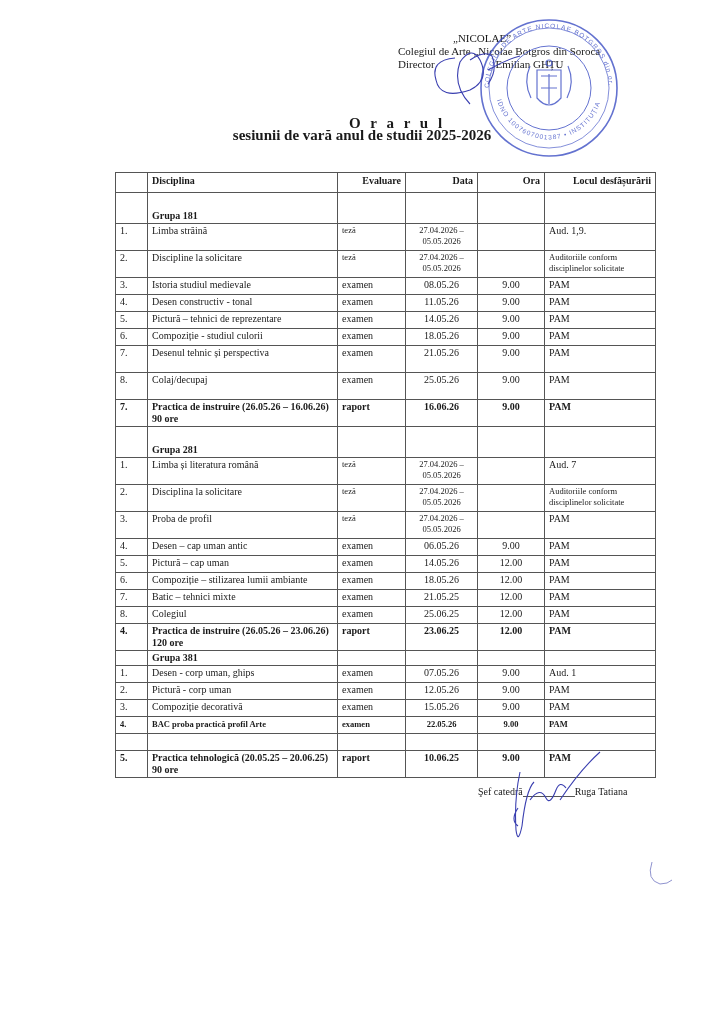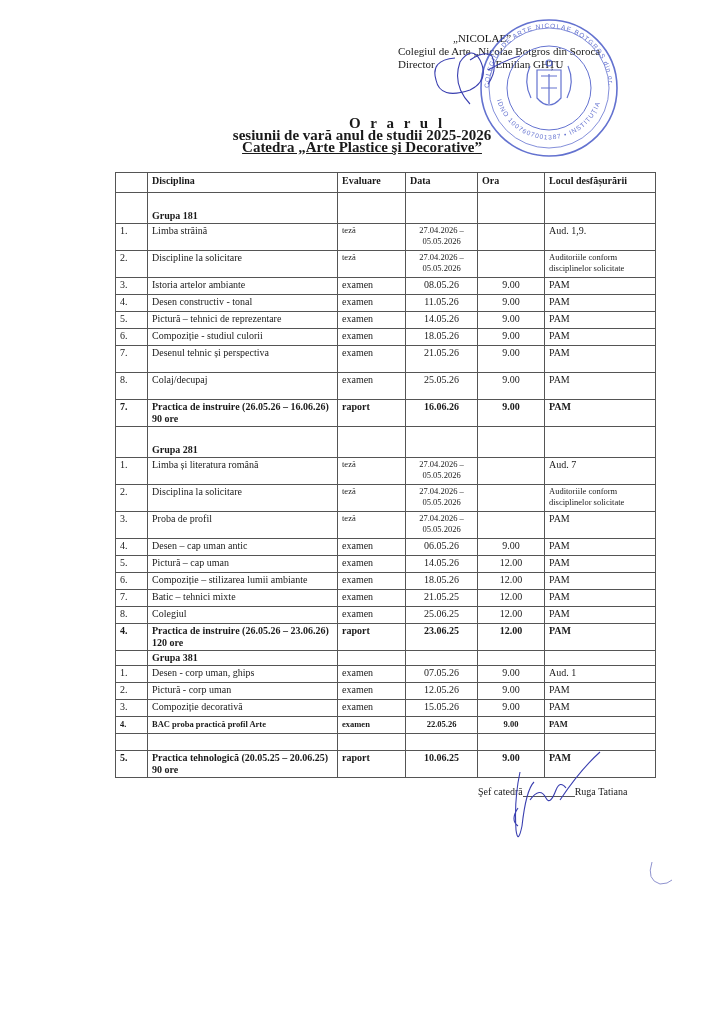--- a/index.html
+++ b/index.html
@@ -10,21 +10,21 @@
     .approval .a1 { padding-left: 55px; }
     .approval .dir-name { display: inline-block; margin-left: 58px; }
     .title-block { position: absolute; left: 0; width: 724px; top: 117px; text-align: center;
                    font-weight: bold; font-size: 15px; line-height: 12px; }
     .title-block .t1 { letter-spacing: 3px; padding-left: 70px; }
     .title-block .t2, .title-block .t3 { }
     .title-block .t3 { text-decoration: underline; }
     table.sched { position: absolute; left: 103px; top: 172px; border-collapse: collapse;
                   font-size: 10px; line-height: 12px; margin-left: 12px; }
     table.sched td, table.sched th { border: 1px solid #555; padding: 1px 4px; vertical-align: top; }
-    table.sched th { font-weight: bold; text-align: left; height: 16px; padding-top: 2px; }
+    table.sched th { font-weight: bold; text-align: right; height: 16px; padding-top: 2px; }
     table.sched th.disc { text-align: left; }
     col.c0 { width: 32px; } col.c1 { width: 190px; } col.c2 { width: 68px; }
     col.c3 { width: 72px; } col.c4 { width: 67px; } col.c5 { width: 111px; }
     .num { text-align: left; }
     .ctr { text-align: center; }
     .small { font-size: 8.5px; line-height: 11px; }
     .bold td { font-weight: bold; }
     tr.group td { font-weight: bold; }
     tr.group-tall td { height: 28px; vertical-align: bottom; }
     tr.r1 td { height: 14px; }
@@ -43,21 +43,20 @@
   <div class="line">Colegiul de Arte „Nicolae Botgros din Soroca</div>
   <div class="line">
     <span>Director</span>
     <span class="dir-name">Emilian GHȚU</span>
   </div>
 </div>
 
 <div class="title-block">
   <div class="t1">O r a r u l</div>
   <div class="t2">sesiunii de vară  anul de studii 2025-2026</div>
-  <div class="t3">Catedra „Arte Plastice şi  Decorative”</div>
 </div>
 
 <table class="sched">
   <colgroup>
       <col class="c0">
       <col class="c1">
       <col class="c2">
       <col class="c3">
       <col class="c4">
       <col class="c5">
@@ -92,21 +91,21 @@
       <tr class="r2">
         <td class="num">2.</td>
         <td>Discipline la solicitare</td>
         <td class="small">teză</td>
         <td class="ctr small">27.04.2026 – 05.05.2026</td>
         <td class="ctr"></td>
         <td class="small">Auditoriile conform disciplinelor solicitate</td>
       </tr>
       <tr class="r1">
         <td class="num">3.</td>
-        <td>Istoria artelor ambiante</td>
+        <td>Istoria studiul medievale</td>
         <td>examen</td>
         <td class="ctr">08.05.26</td>
         <td class="ctr">9.00</td>
         <td>PAM</td>
       </tr>
       <tr class="r1">
         <td class="num">4.</td>
         <td>Desen constructiv - tonal</td>
         <td>examen</td>
         <td class="ctr">11.05.26</td>

